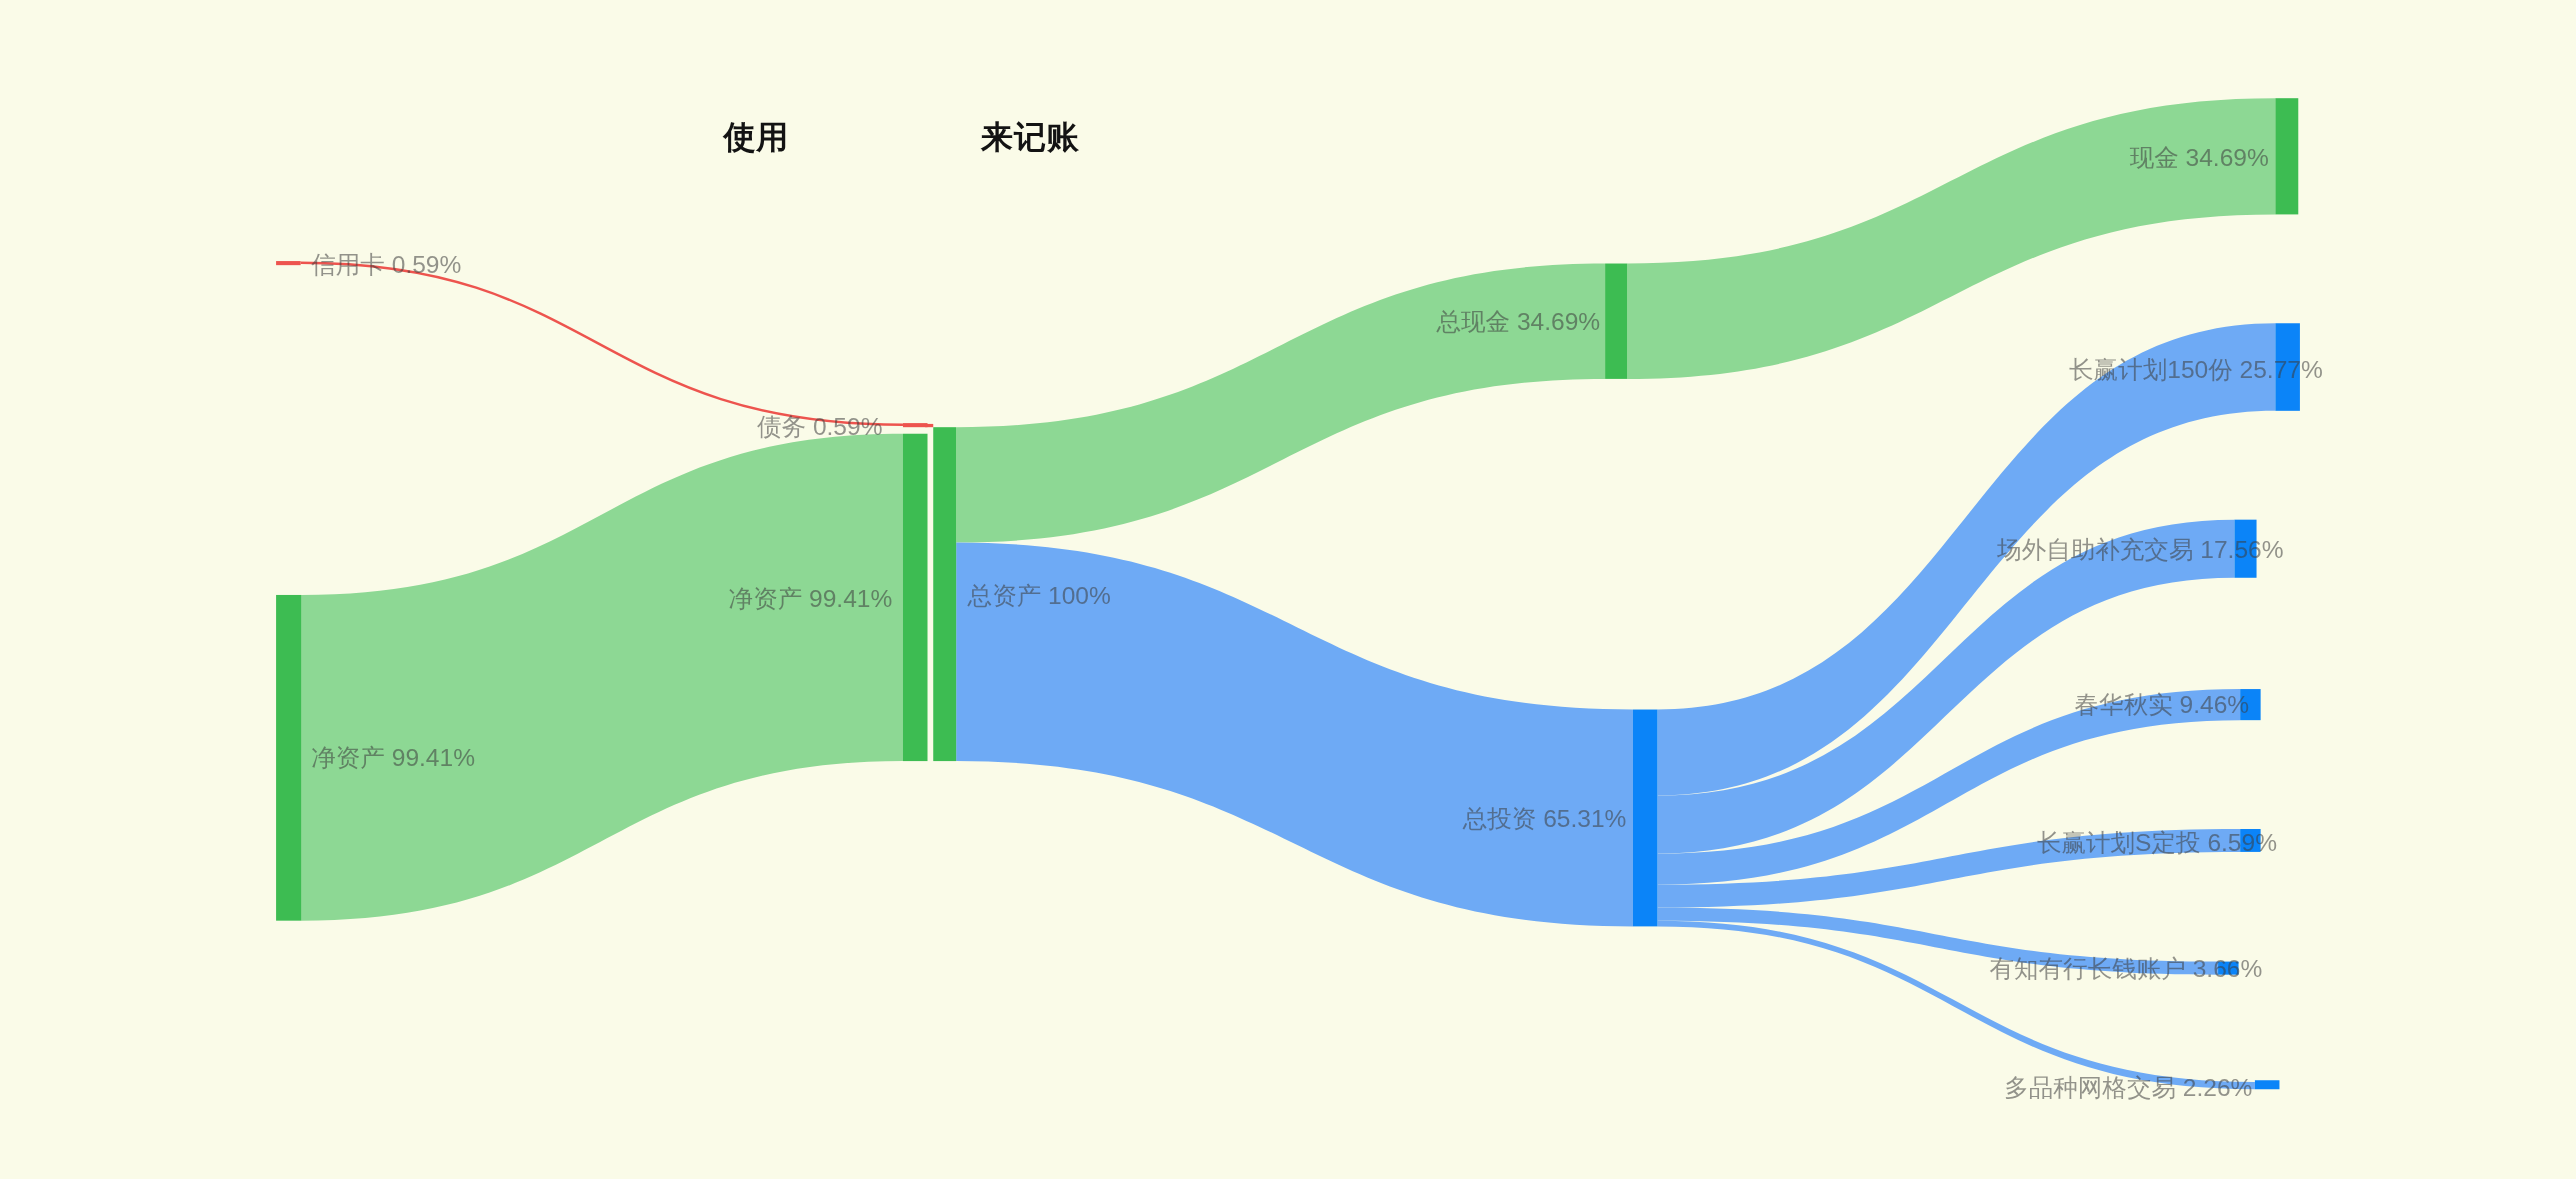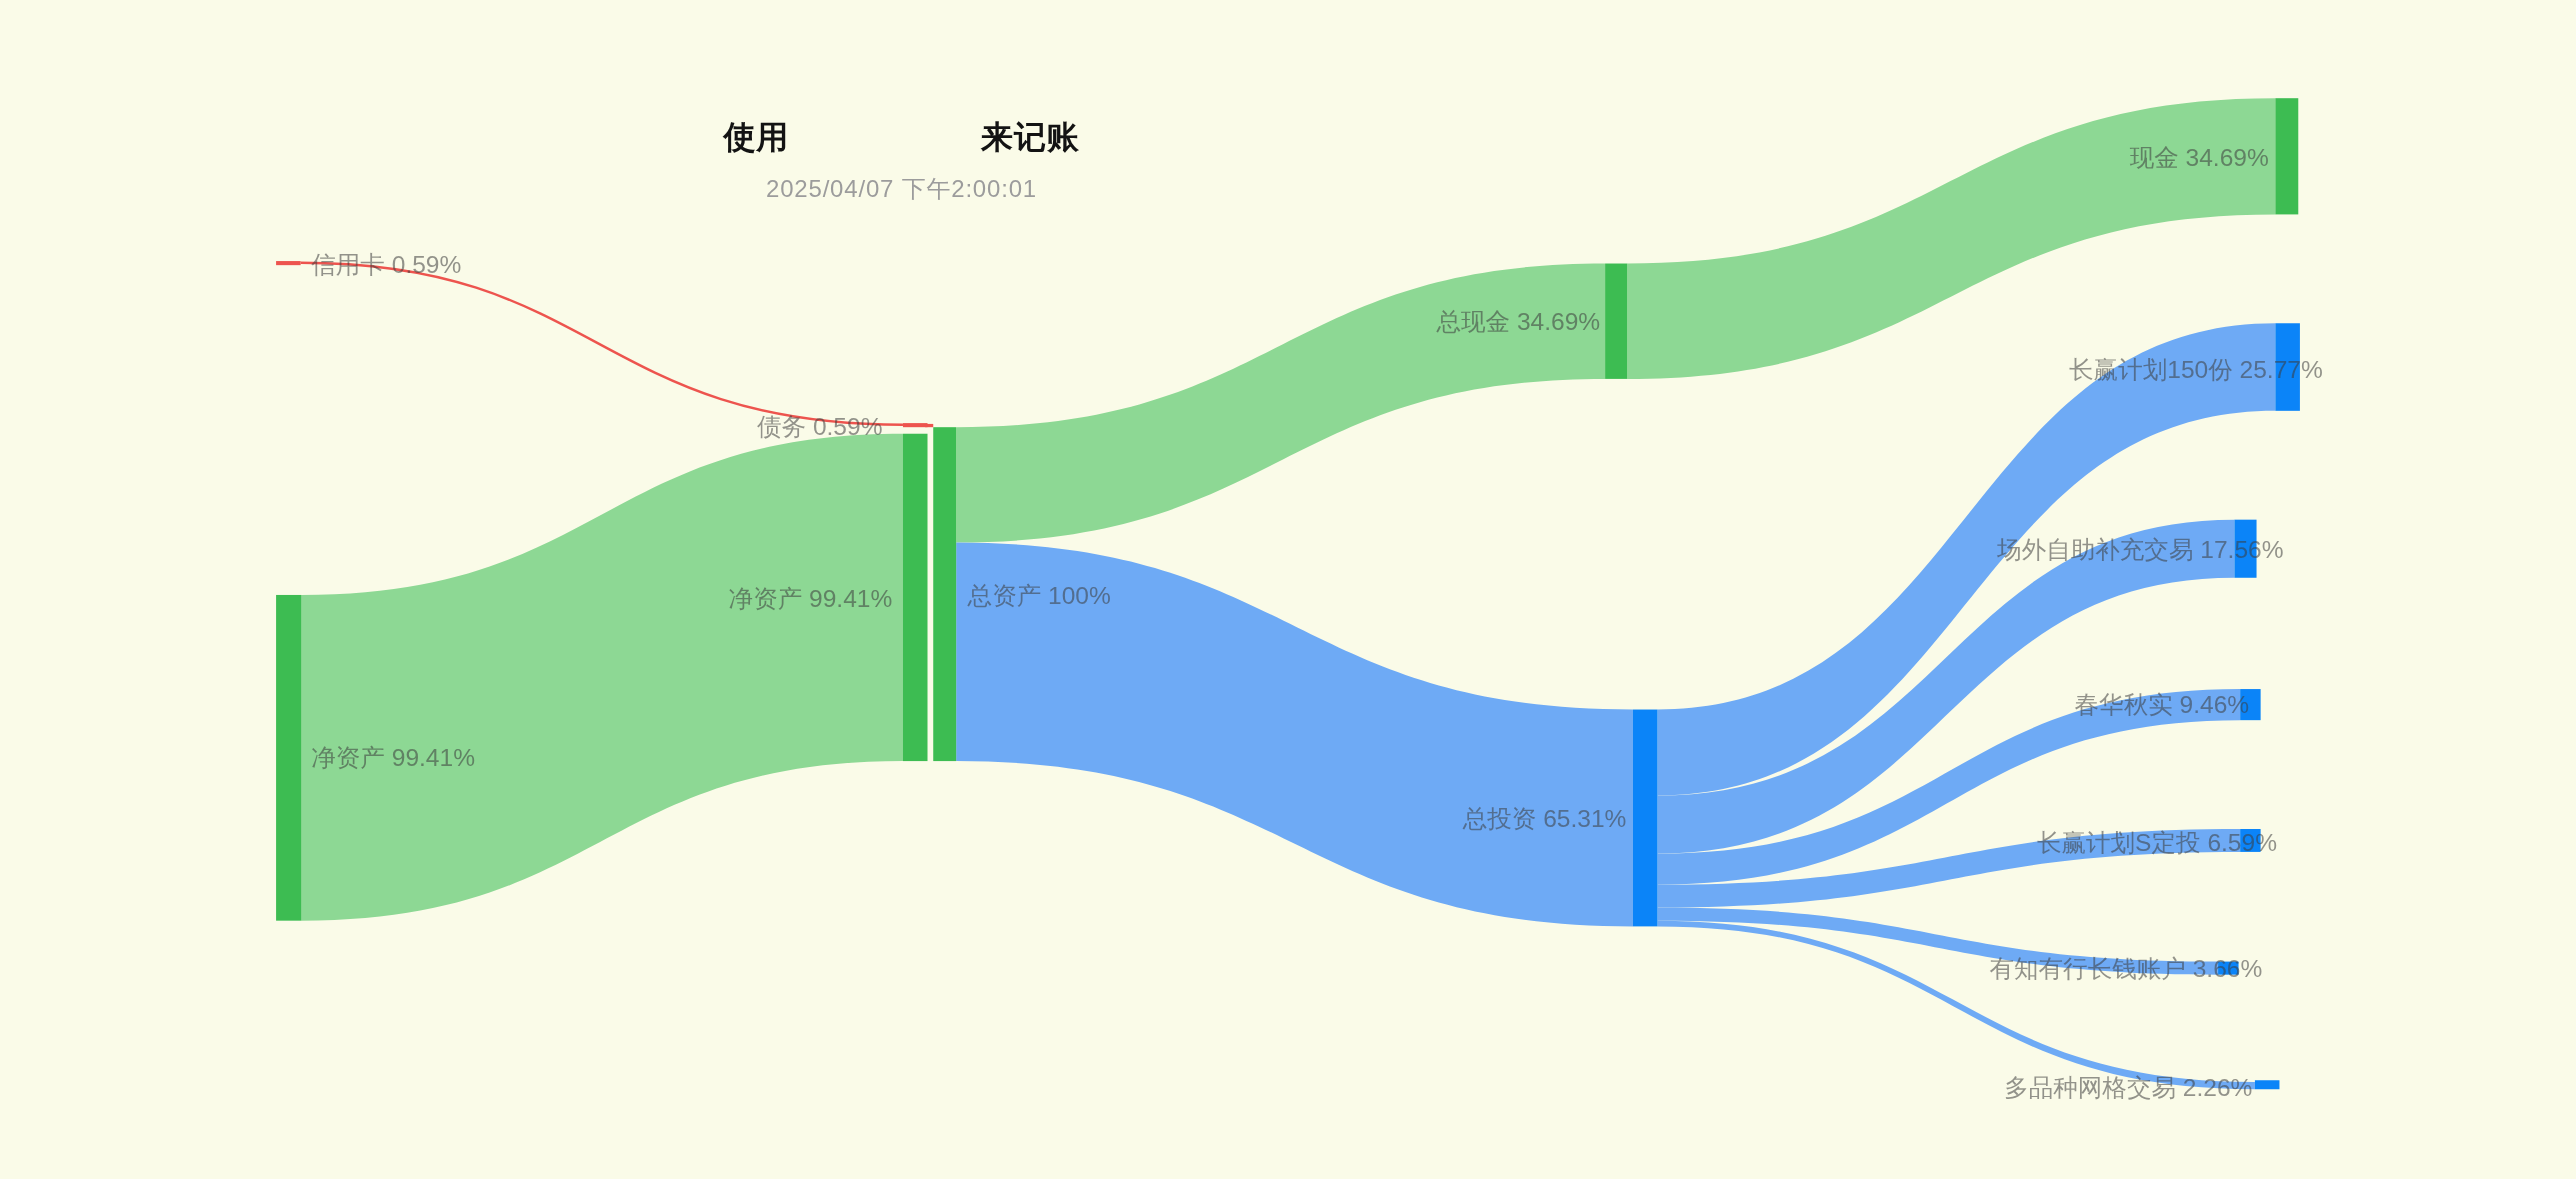--- a/index.html
+++ b/index.html
@@ -60,21 +60,20 @@
 <body>
 
 <div class="page">
 
   <div class="title-block">
     <div class="title-line">
       <span>使用</span>
       <span class="title-gap"></span>
       <span>来记账</span>
     </div>
-    <div class="subtitle">2025/04/07 下午2:00:01</div>
   </div>
 
   <svg class="sankey" id="sankey-svg" width="2576" height="1185" viewBox="0 0 3147 1448">
       <path d="M 368 727 C 735.5 727 735.5 530 1103 530 L 1103 930 C 735.5 930 735.5 1125 368 1125 Z" fill="#8DD894"></path>
       <path d="M 1168 522 C 1564.5 522 1564.5 322 1961 322 L 1961 463 C 1564.5 463 1564.5 663 1168 663 Z" fill="#8DD894"></path>
       <path d="M 1988 322 C 2384 322 2384 120 2780 120 L 2780 262 C 2384 262 2384 463 1988 463 Z" fill="#8DD894"></path>
       <path d="M 1168 663 C 1581.5 663 1581.5 867 1995 867 L 1995 1132 C 1581.5 1132 1581.5 930 1168 930 Z" fill="#6EAAF5"></path>
       <path d="M 2025 867 C 2402.5 867 2402.5 395 2780 395 L 2780 502 C 2402.5 502 2402.5 972 2025 972 Z" fill="#6EAAF5"></path>
       <path d="M 2025 972 C 2377.5 972 2377.5 635 2730 635 L 2730 706 C 2377.5 706 2377.5 1043 2025 1043 Z" fill="#6EAAF5"></path>
       <path d="M 2025 1043 C 2381 1043 2381 842 2737 842 L 2737 880 C 2381 880 2381 1081 2025 1081 Z" fill="#6EAAF5"></path>

